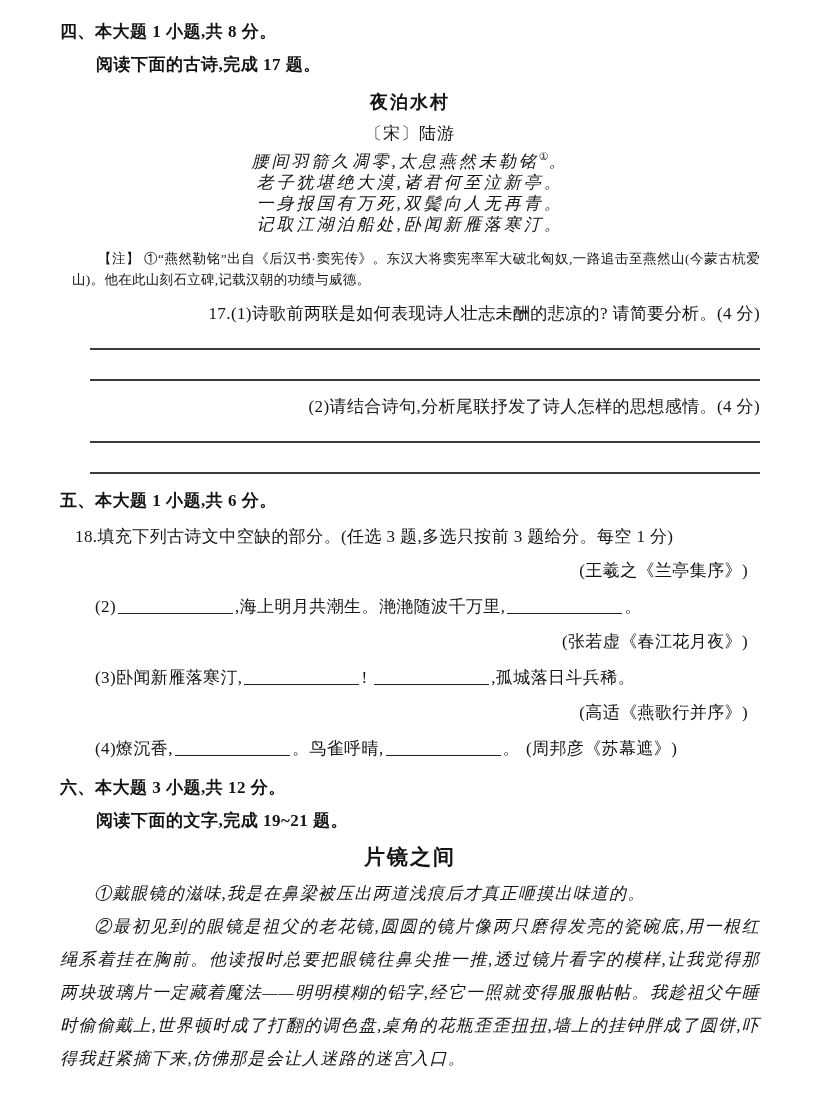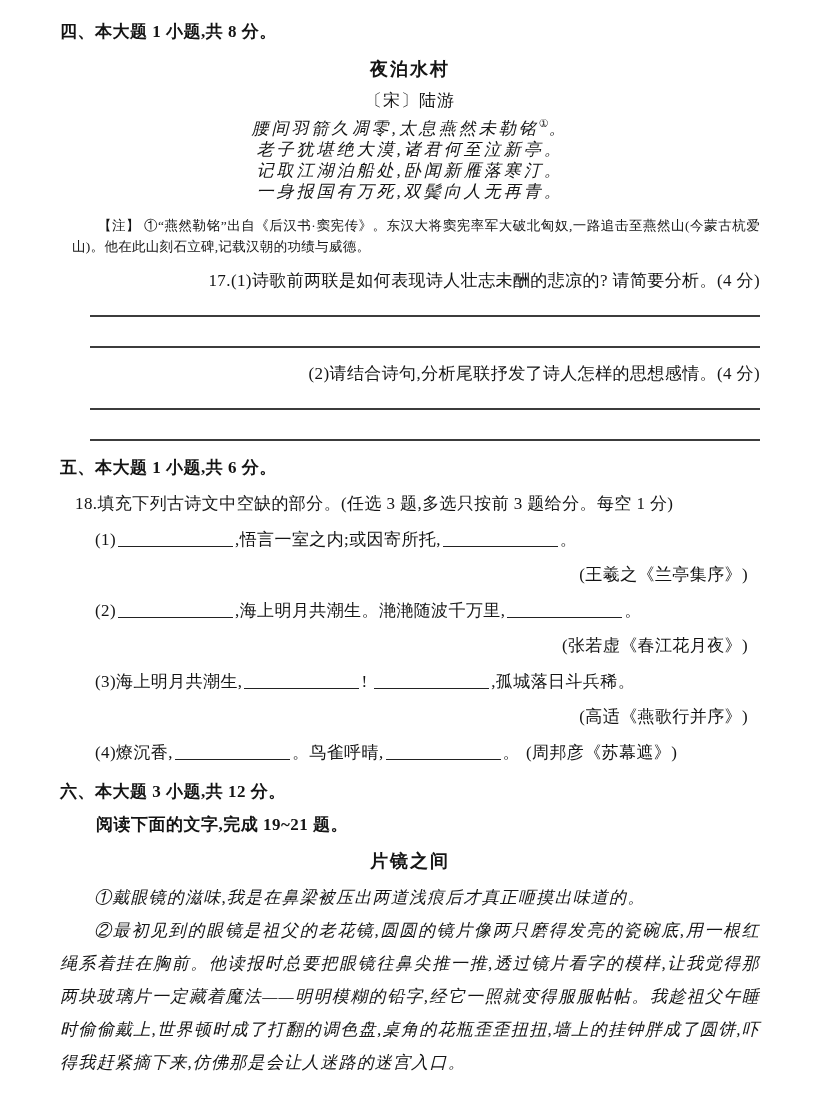--- a/index.html
+++ b/index.html
@@ -20,65 +20,63 @@
   .q17-1{margin-left:15px;}
   .q17-2{margin-left:35px;margin-top:14px;}
   .ans-line{height:0;border-bottom:2px solid #3c3c3c;width:670px;margin-left:30px;}
   .ans-line.first{margin-top:22px;}
   .ans-line.second{margin-top:29px;}
   .q18-lead{margin-left:15px;margin-top:12px;letter-spacing:.4px;}
   .fill-item{margin-left:35px;margin-top:11px;letter-spacing:.4px;line-height:26px;}
   .blank{display:inline-block;width:115px;height:15px;border-bottom:1.6px solid #222;vertical-align:-2px;margin:0 2px;}
   .source-line{text-align:right;padding-right:12px;margin-top:10px;letter-spacing:.4px;}
   .inline-source{margin-left:6px;}
-  .essay-title{text-align:center;font-weight:bold;margin-top:12px;font-size:18px;letter-spacing:2px;}
+  .essay-title{text-align:center;font-weight:bold;margin-top:12px;font-size:21px;letter-spacing:2px;}
   .essay-para{margin:0;text-indent:2em;text-align:justify;font-style:italic;letter-spacing:1.2px;line-height:33px;}
   .essay-para.p1{margin-top:8px;}
 </style>
 </head>
 <body>
 
 <div class="page">
 
   <div class="sec-heading">四、本大题 1 小题,共 8 分。</div>
+  <div class="instruction">阅读下面的古诗,完成 17 题。</div>
 
   <div>
     <div class="poem-title">夜泊水村</div>
     <div class="poem-author">〔宋〕陆游</div>
     <div class="poem-line"><span>腰间羽箭久凋零,太息燕然未勒铭</span><sup>①</sup><span>。</span></div>
     <div class="poem-line">老子犹堪绝大漠,诸君何至泣新亭。</div>
+    <div class="poem-line">一身报国有万死,双鬓向人无再青。</div>
     <div class="poem-line">记取江湖泊船处,卧闻新雁落寒汀。</div>
-    <div class="poem-line">一身报国有万死,双鬓向人无再青。</div>
   </div>
 
   <div class="note">【注】 ①“燕然勒铭”出自《后汉书·窦宪传》。东汉大将窦宪率军大破北匈奴,一路追击至燕然山(今蒙古杭爱山)。他在此山刻石立碑,记载汉朝的功绩与威德。</div>
 
   <div class="question q17-1">17.(1)诗歌前两联是如何表现诗人壮志未酬的悲凉的? 请简要分析。(4 分)</div>
   <div class="ans-line first"></div>
   <div class="ans-line second"></div>
 
   <div class="question q17-2">(2)请结合诗句,分析尾联抒发了诗人怎样的思想感情。(4 分)</div>
   <div class="ans-line first"></div>
   <div class="ans-line second"></div>
 
   <div class="sec-heading" style="margin-top:15px;">五、本大题 1 小题,共 6 分。</div>
   <div class="q18-lead">18.填充下列古诗文中空缺的部分。(任选 3 题,多选只按前 3 题给分。每空 1 分)</div>
 
-  <div class="fill-item">
-    <span>(1)</span><span></span><span class="blank"></span><span>,悟言一室之内;或因寄所托,</span><span class="blank"></span><span>。</span>
-  </div>
   <div class="source-line">(王羲之《兰亭集序》)</div>
 
   <div class="fill-item">
     <span>(2)</span><span></span><span class="blank"></span><span>,海上明月共潮生。滟滟随波千万里,</span><span class="blank"></span><span>。</span>
   </div>
   <div class="source-line">(张若虚《春江花月夜》)</div>
 
   <div class="fill-item">
-    <span>(3)</span><span>海上明月共潮生,</span><span class="blank"></span><span>!</span> <span class="blank"></span><span>,孤城落日斗兵稀。</span>
+    <span>(3)</span><span>卧闻新雁落寒汀,</span><span class="blank"></span><span>!</span> <span class="blank"></span><span>,孤城落日斗兵稀。</span>
   </div>
   <div class="source-line">(高适《燕歌行并序》)</div>
 
   <div class="fill-item">
     <span>(4)</span><span>燎沉香,</span><span class="blank"></span><span>。鸟雀呼晴,</span><span class="blank"></span><span>。</span><span class="inline-source">(周邦彦《苏幕遮》)</span>
   </div>
 
   <div class="sec-heading" style="margin-top:14px;">六、本大题 3 小题,共 12 分。</div>
   <div class="instruction">阅读下面的文字,完成 19~21 题。</div>
 

